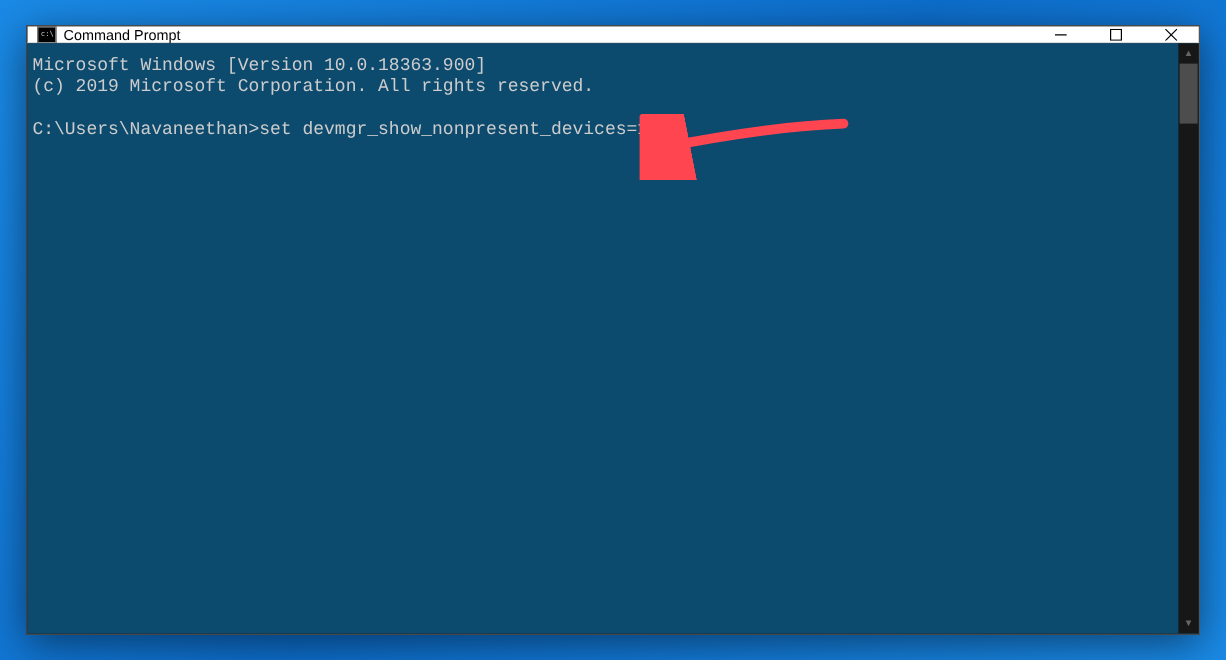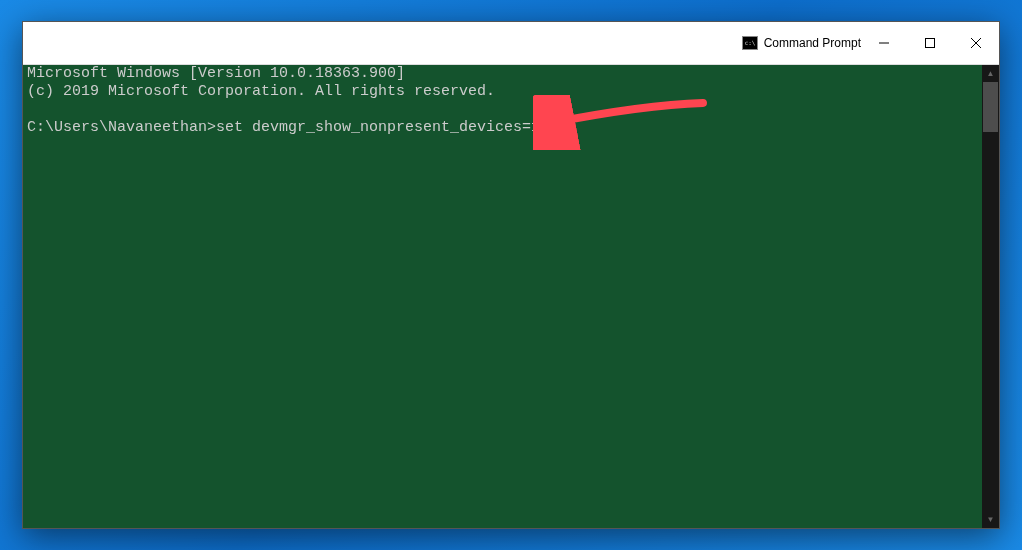--- a/index.html
+++ b/index.html
@@ -22,25 +22,25 @@
       width: 978px;
       height: 508px;
       background: #0c0c0c;
       box-shadow: 0 8px 32px rgba(0,0,0,0.5);
       border: 1px solid #555;
       display: flex;
       flex-direction: column;
       position: relative;
     }
     .title-bar {
-      height: 43px;
+      height: 14px;
       background: #ffffff;
       display: flex;
       align-items: center;
-      justify-content: flex-end;
+      justify-content: space-between;
       padding-left: 8px;
       border-bottom: 1px solid #ddd;
       color: #000;
       font-size: 12px;
     }
     .title-left {
       display: flex;
       align-items: center;
       gap: 6px;
     }
@@ -70,22 +70,22 @@
       height: 100%;
       display: flex;
       align-items: center;
       justify-content: center;
       cursor: pointer;
       background: transparent;
       border: none;
     }
     .terminal-body {
       flex: 1;
-      background: #14532d;
-      padding: 0 0 0 4px;
+      background: #0c4a6e;
+      padding: 10px 0 0 4px;
       position: relative;
       overflow: hidden;
     }
     .terminal-text {
       color: #cccccc;
       font-family: Consolas, "Courier New", monospace;
       font-size: 15px;
       line-height: 18px;
       white-space: pre;
     }

